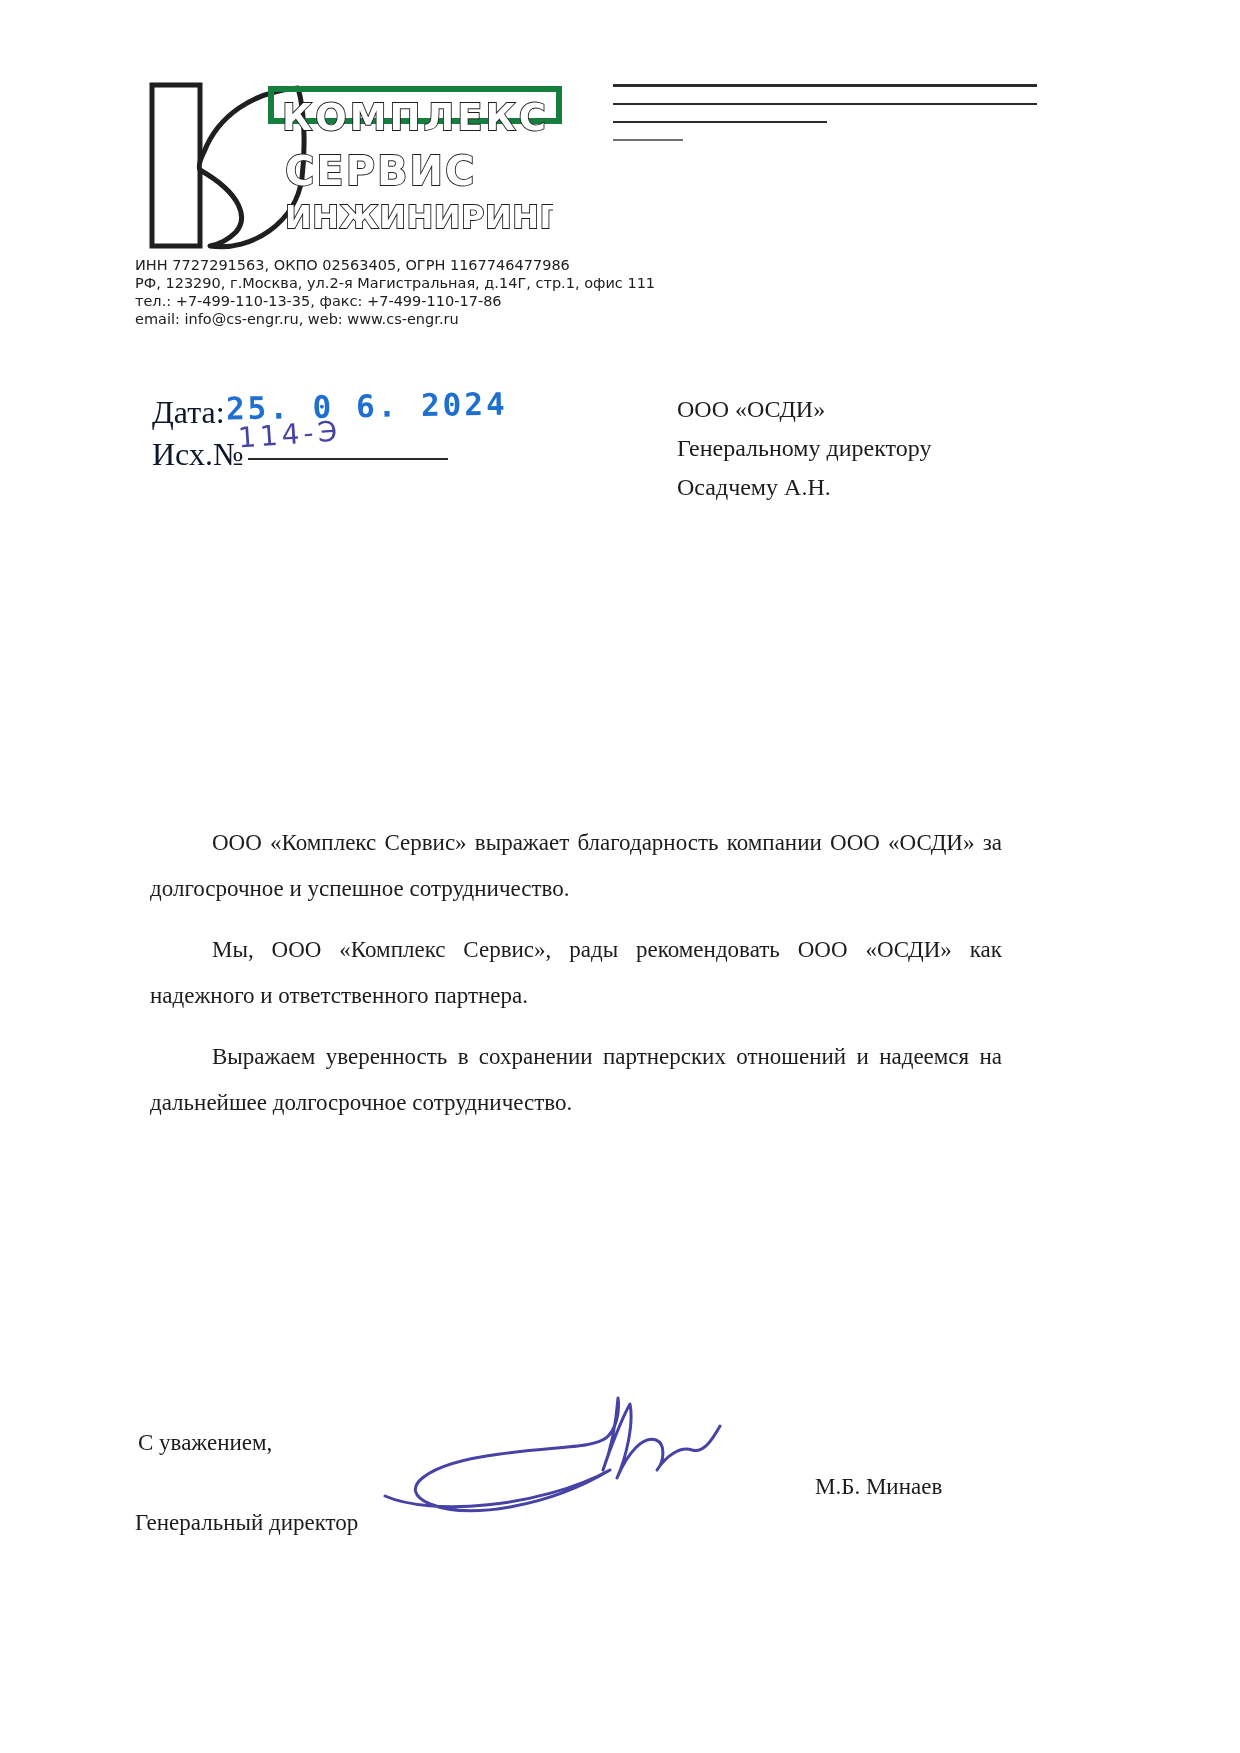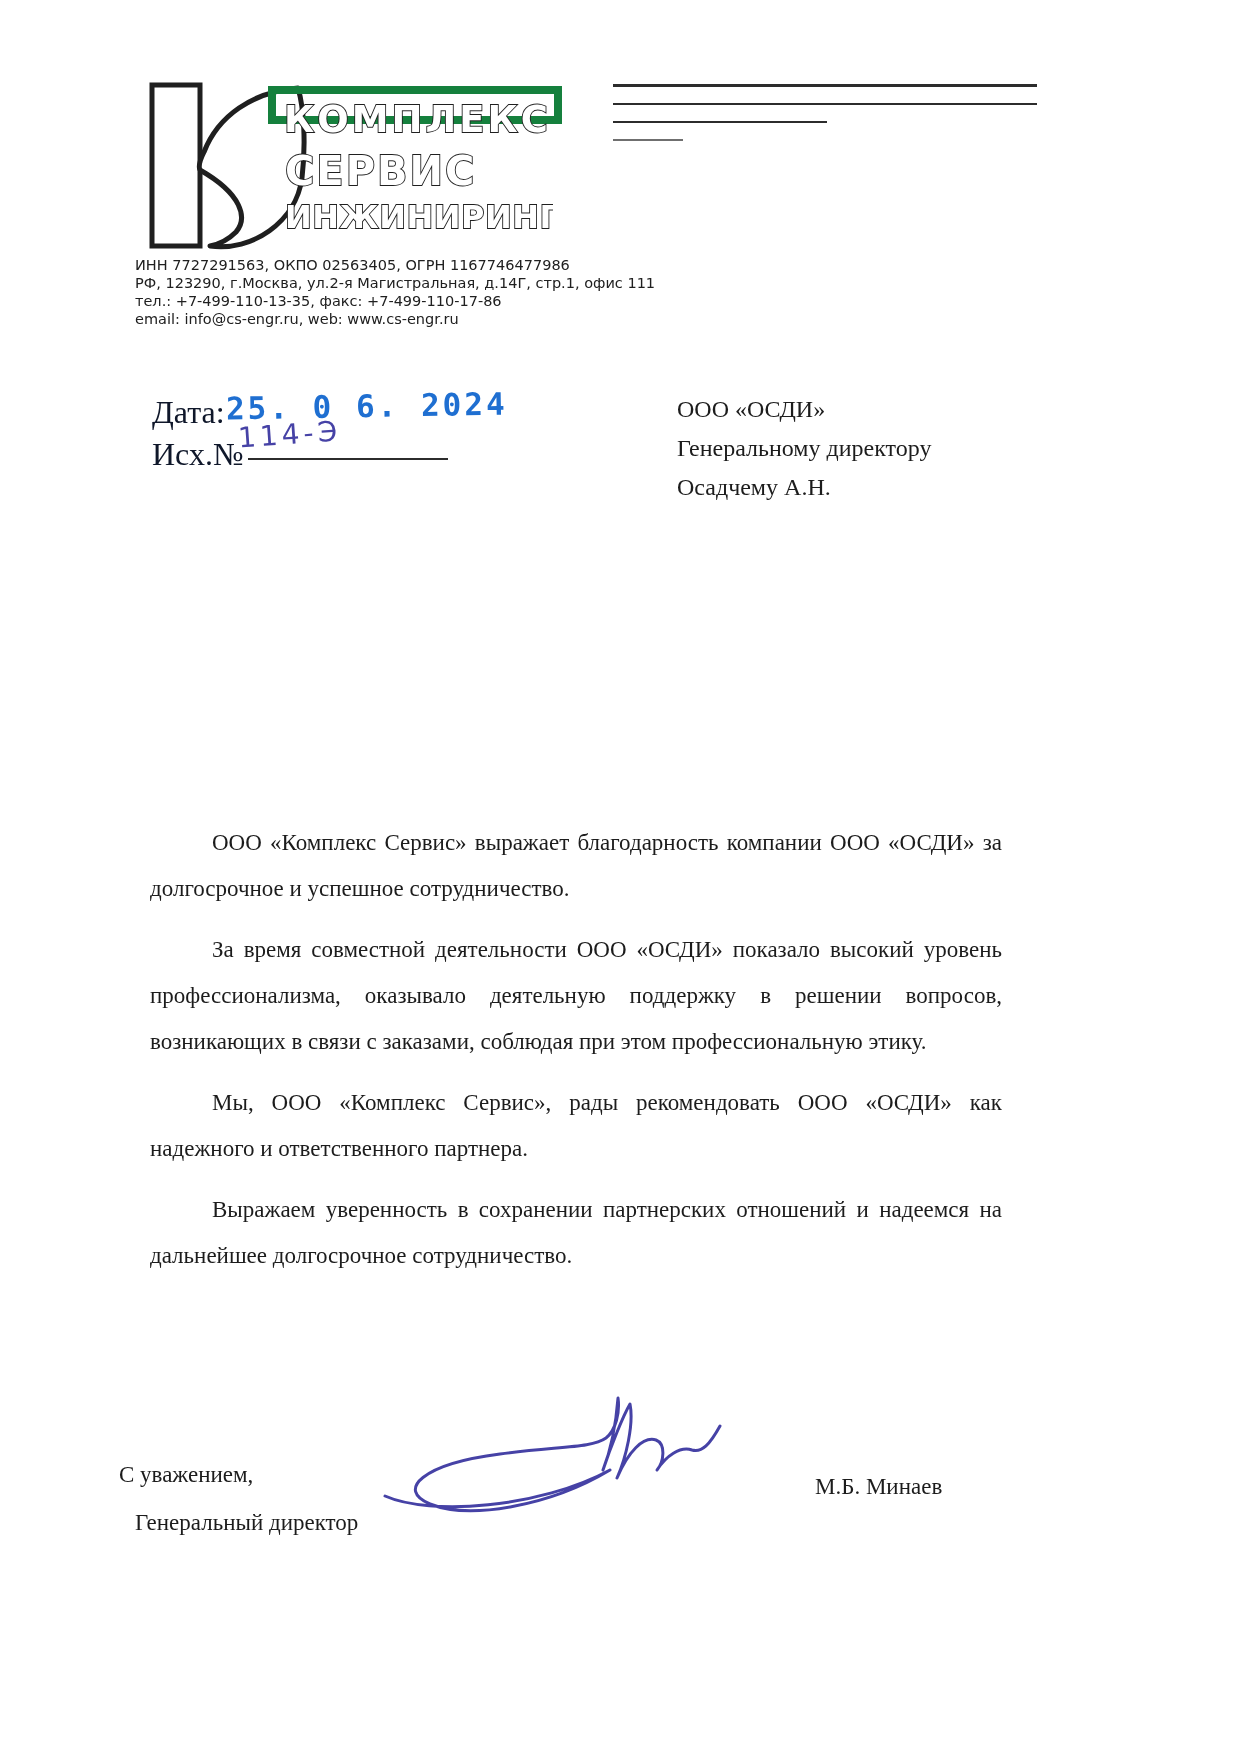--- a/index.html
+++ b/index.html
@@ -9,21 +9,21 @@
     margin:0 auto;
     background:#ffffff;
     font-family:"Liberation Serif", serif;
     color:#1c1c1c;
     overflow:hidden;
   }
   .abs{position:absolute;}
 
   
   #logo-k{left:148px;top:82px;width:160px;height:168px;}
-  #logo-word1-box{left:268px;top:86px;width:294px;height:38px;border:8px solid #15803d;box-sizing:border-box;}
+  #logo-word1-box{left:268px;top:86px;width:294px;height:38px;border:6px solid #15803d;box-sizing:border-box;}
   #logo-word1-box svg{display:block;}
   #logo-word2{left:283px;top:146px;}
   #logo-word3{left:283px;top:196px;}
 
   .deco-line{border-top:3px solid #2c2c2c;height:0;}
   #deco1{left:613px;top:84px;width:424px;}
   #deco2{left:613px;top:103px;width:424px;border-top-width:2px;}
   #deco3{left:613px;top:121px;width:214px;border-top-width:2px;}
   #deco4{left:613px;top:139px;width:70px;border-top:2px solid #6f6f6f;}
 
@@ -57,21 +57,21 @@
   
   #salutation{left:135px;top:736px;font-size:24px;}
   #body-text{
     left:135px;top:805px;width:882px;
     font-size:23px;line-height:46px;
     text-align:justify;
   }
   #body-text p{margin:15px;text-indent:62px;}
 
   
-  #closing-line{left:119px;top:1430px;font-size:23px;margin-top:32px;}
+  #closing-line{left:138px;top:1430px;font-size:23px;}
   #position-line{left:135px;top:1474px;font-size:23px;margin-top:36px;}
   #signer-name{left:815px;top:1474px;font-size:23px;}
   #signature{left:360px;top:1388px;width:390px;height:145px;}
 </style>
 </head>
 <body>
 
 <div id="page">
 
   <svg id="logo-k" class="abs" viewBox="0 0 160 168">
@@ -119,21 +119,20 @@
 
   <div id="recipient" class="abs">
     <div>ООО «ОСДИ»</div>
     <div>Генеральному директору</div>
     <div>Осадчему А.Н.</div>
   </div>
 
 
   <div id="body-text" class="abs">
     <p>ООО «Комплекс Сервис» выражает благодарность компании ООО «ОСДИ» за долгосрочное и успешное сотрудничество.</p>
-    <p>За время совместной деятельности ООО «ОСДИ» показало высокий уровень профессионализма, оказывало деятельную поддержку в решении вопросов, возникающих в связи с заказами, соблюдая при этом профессиональную этику.</p>
     <p>Мы, ООО «Комплекс Сервис», рады рекомендовать ООО «ОСДИ» как надежного и ответственного партнера.</p>
     <p>Выражаем уверенность в сохранении партнерских отношений и надеемся на дальнейшее долгосрочное сотрудничество.</p>
   </div>
 
   <div id="closing-line" class="abs">С уважением,</div>
   <div id="position-line" class="abs">Генеральный директор</div>
   <div id="signer-name" class="abs">М.Б. Минаев</div>
 
   <svg id="signature" class="abs" viewBox="0 0 390 145">
     <path d="M25,108 C70,128 180,120 250,82

